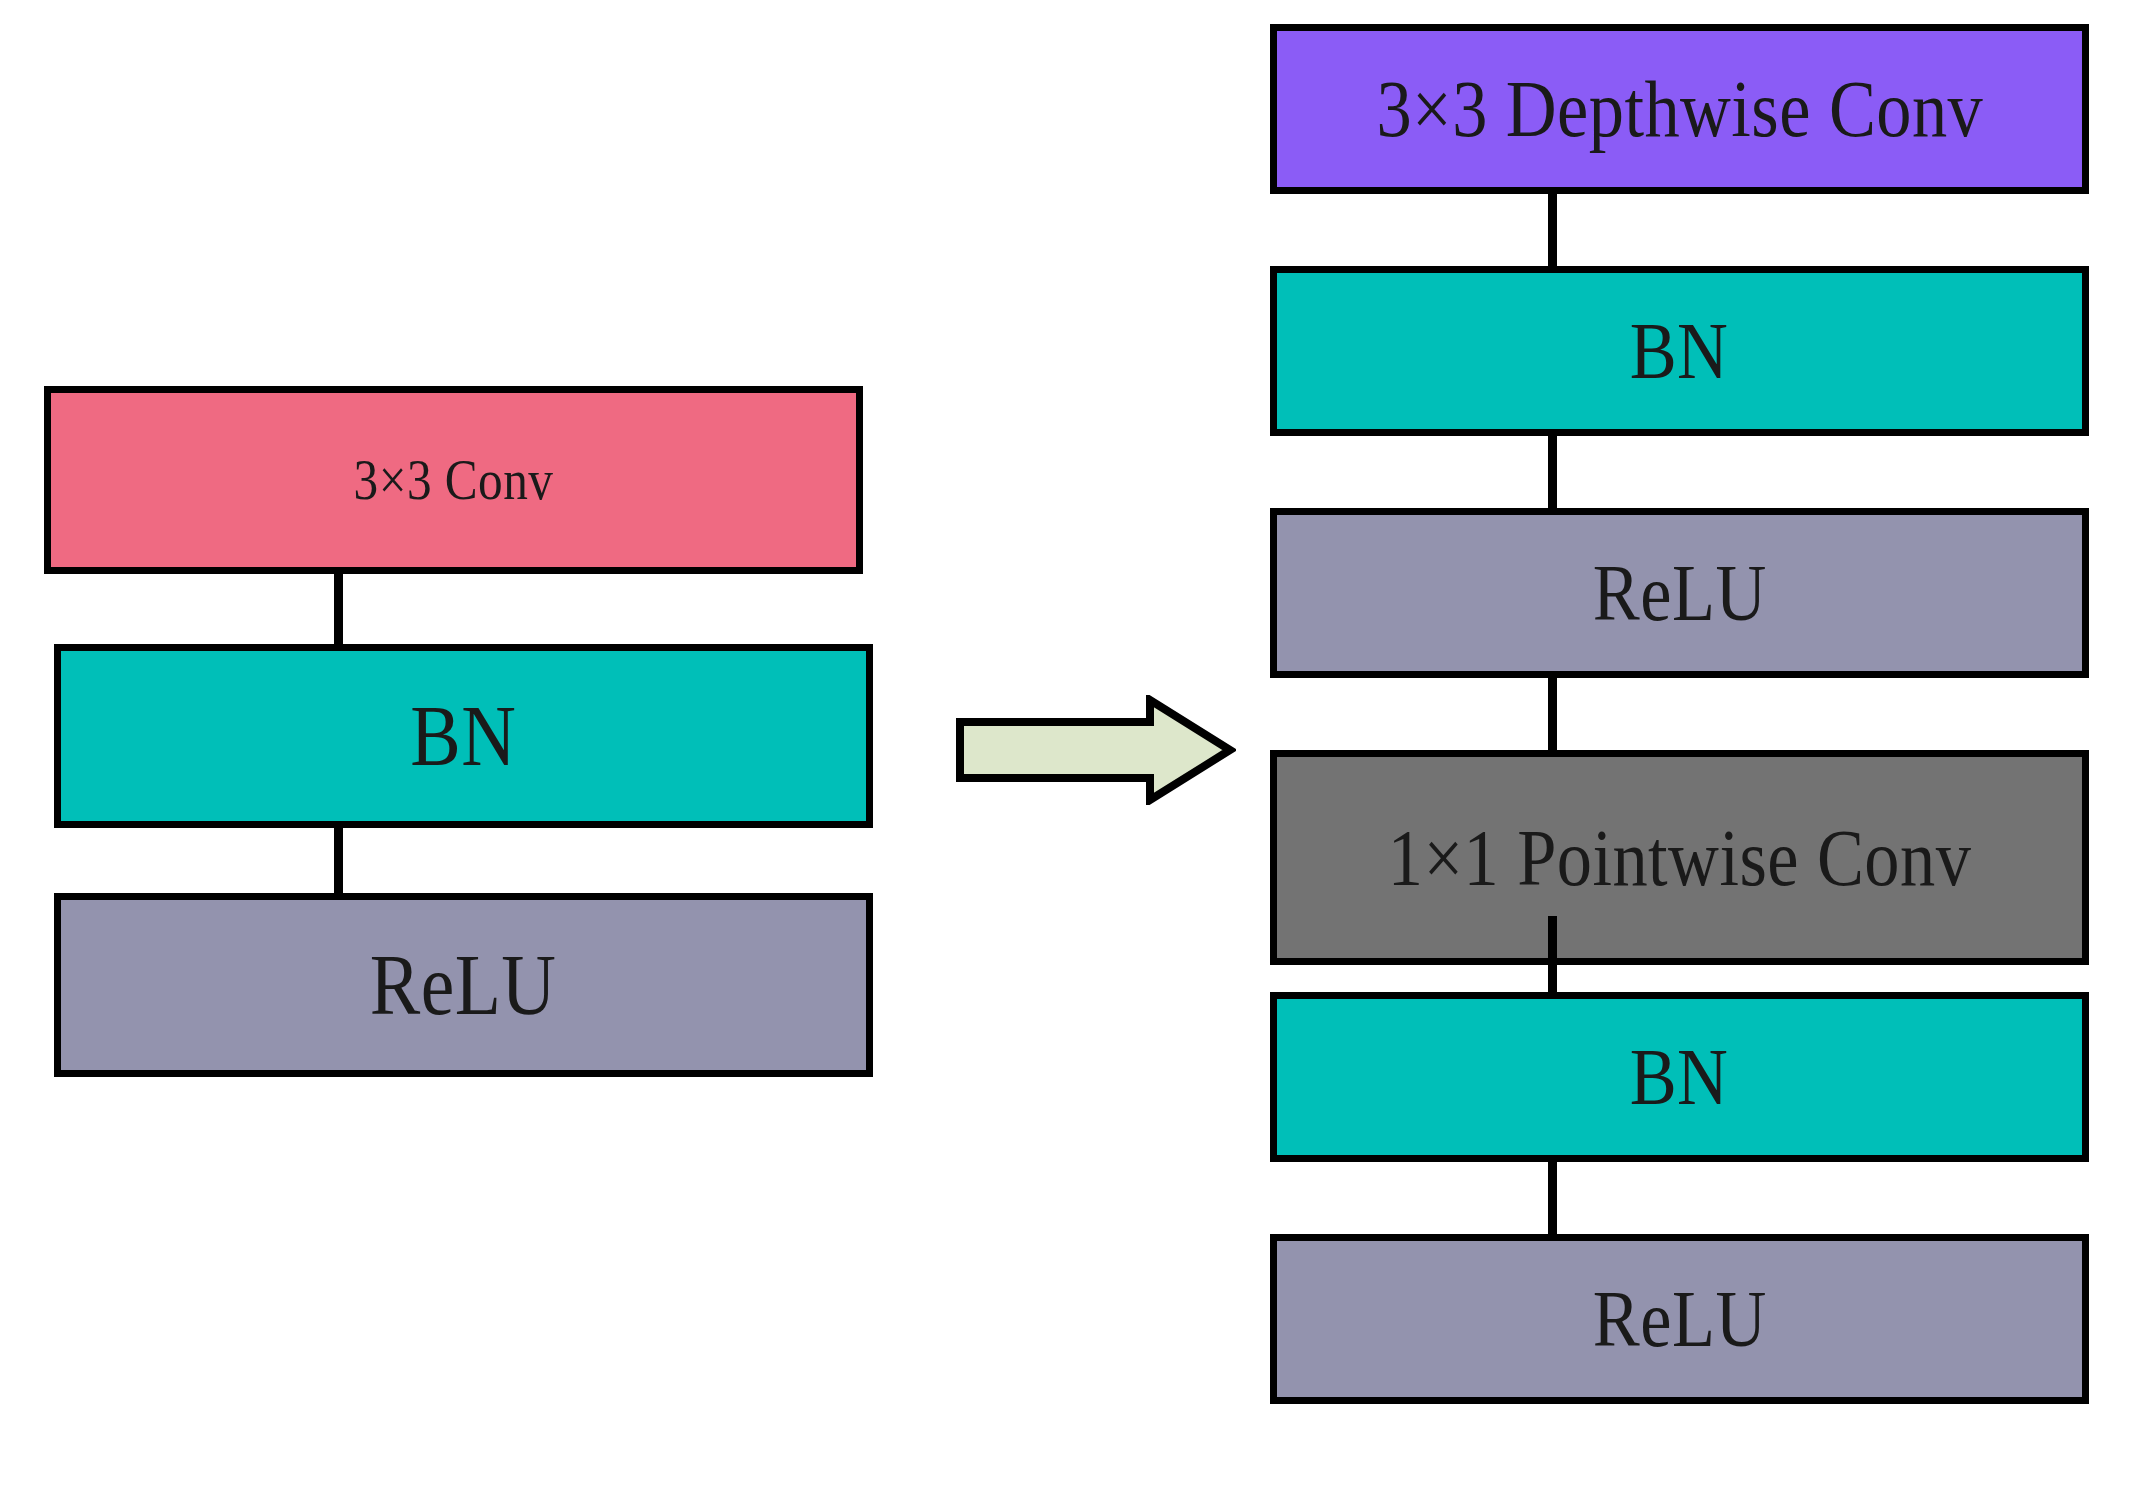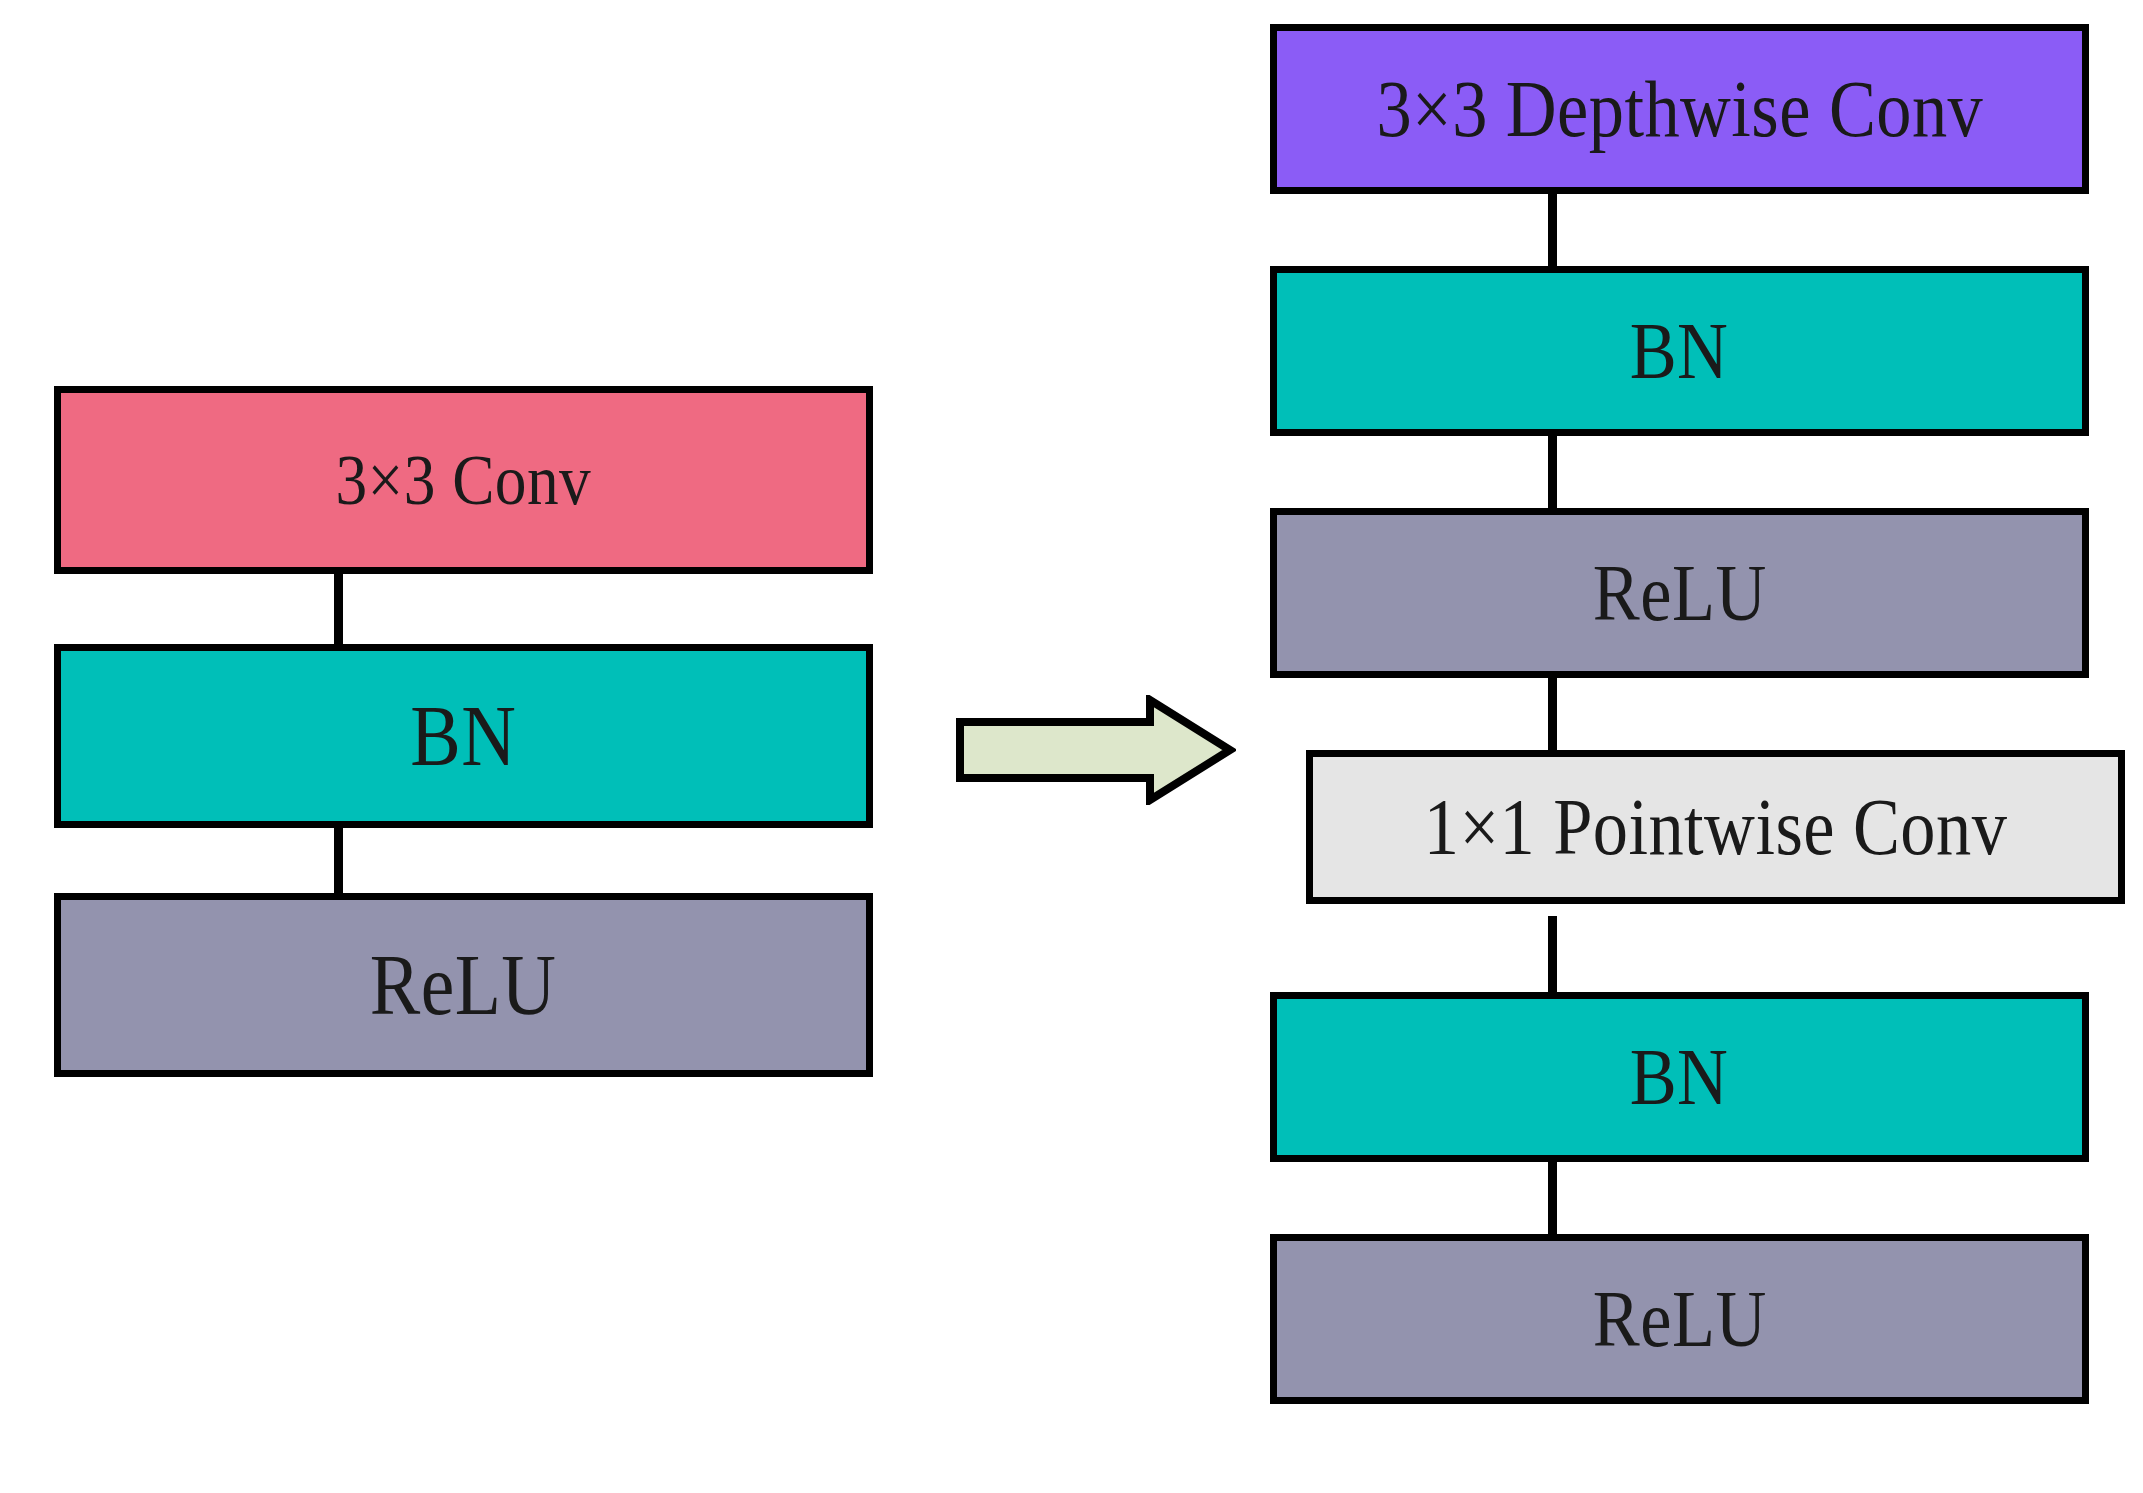--- a/index.html
+++ b/index.html
@@ -48,21 +48,21 @@
     display: block;
   }
 </style>
 </head>
 <body>
 
 <div id="canvas">
 
   <div>
 
-    <div class="block" style="left:54px; top:386px; width:819px; height:188px; background:#ef6a82; font-size:72px;">
+    <div class="block" style="left:44px; top:386px; width:819px; height:188px; background:#ef6a82; font-size:56px;">
       <span class="label">3×3 Conv</span>
     </div>
 
     <div class="connector" style="left:334px; top:570px; height:78px;"></div>
 
     <div class="block" style="left:54px; top:644px; width:819px; height:184px; background:#00bfb8; font-size:86px;">
       <span class="label">BN</span>
     </div>
 
     <div class="connector" style="left:334px; top:824px; height:73px;"></div>
@@ -92,21 +92,21 @@
     </div>
 
     <div class="connector" style="left:1548px; top:432px; height:80px;"></div>
 
     <div class="block" style="left:1270px; top:508px; width:819px; height:170px; background:#9393ae; font-size:80px;">
       <span class="label">ReLU</span>
     </div>
 
     <div class="connector" style="left:1548px; top:674px; height:80px;"></div>
 
-    <div class="block" style="left:1270px; top:750px; width:819px; height:154px; background:#e5e5e5; font-size:80px;margin-left:36px;">
+    <div class="block" style="left:1270px; top:750px; width:819px; height:215px; background:#737373; font-size:80px;">
       <span class="label">1×1 Pointwise Conv</span>
     </div>
 
     <div class="connector" style="left:1548px; top:916px; height:80px;"></div>
 
     <div class="block" style="left:1270px; top:992px; width:819px; height:170px; background:#00bfb8; font-size:80px;">
       <span class="label">BN</span>
     </div>
 
     <div class="connector" style="left:1548px; top:1158px; height:80px;"></div>

